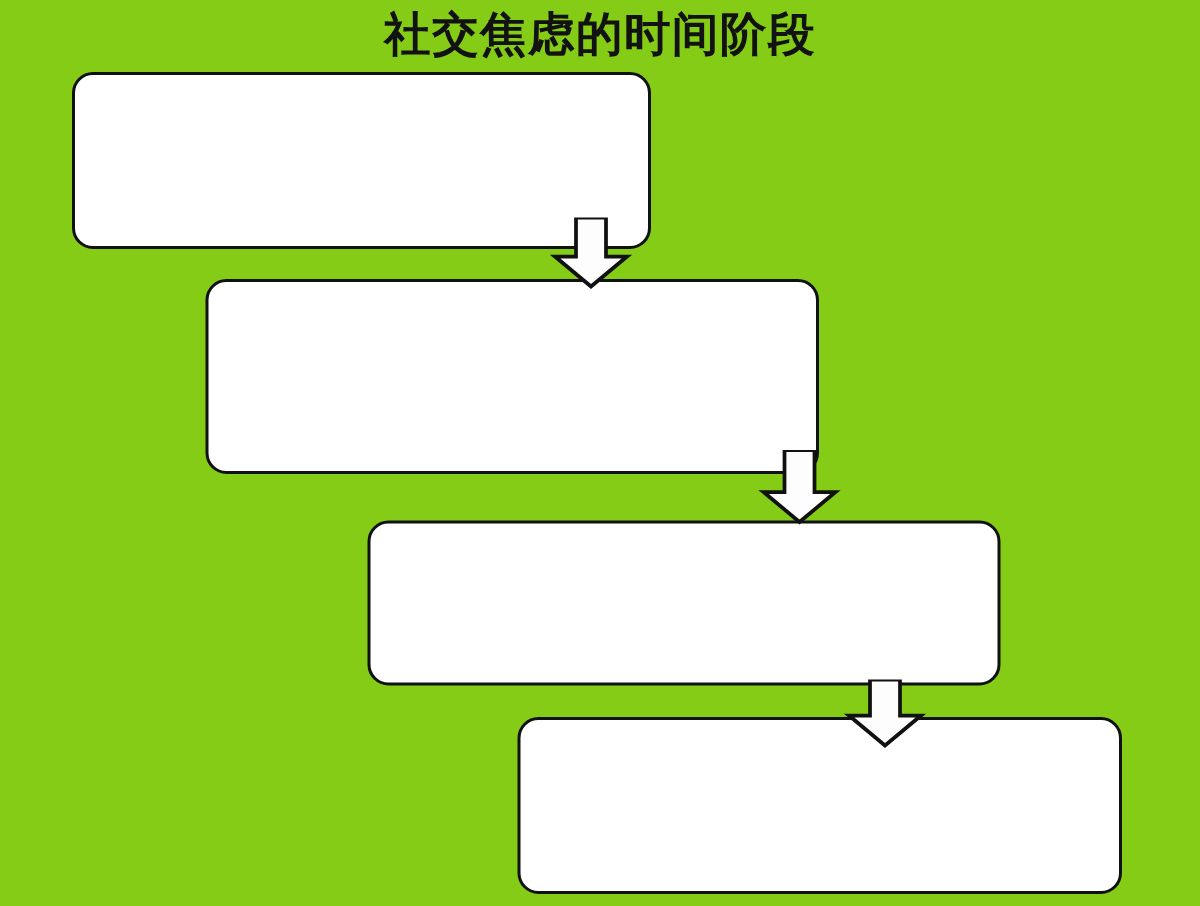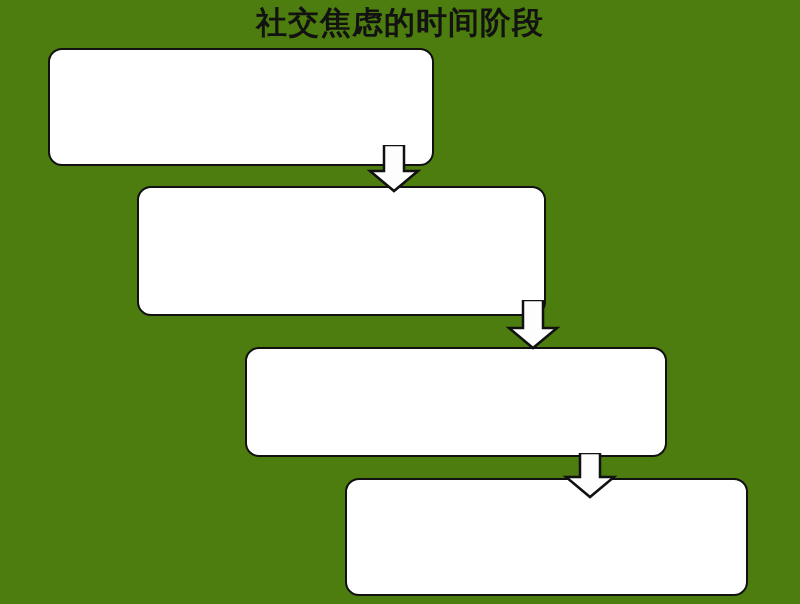--- a/index.html
+++ b/index.html
@@ -6,21 +6,21 @@
   html, body {
     margin: 0; padding: 0;
     width: 800px; height: 604px;
     background: #ffffff;
     font-family: "Liberation Sans", "DejaVu Sans", sans-serif;
     overflow: hidden;
   }
   #canvas {
     position: relative;
     width: 800px; height: 604px;
-    background: #4d7c0f;
+    background: #84cc16;
   }
   .title {
     position: absolute;
     left: 0; top: 2px;
     width: 800px;
     text-align: center;
     font-family: "Liberation Serif", "DejaVu Serif", serif;
     font-size: 31px;
     font-weight: 700;
     color: #121212;

